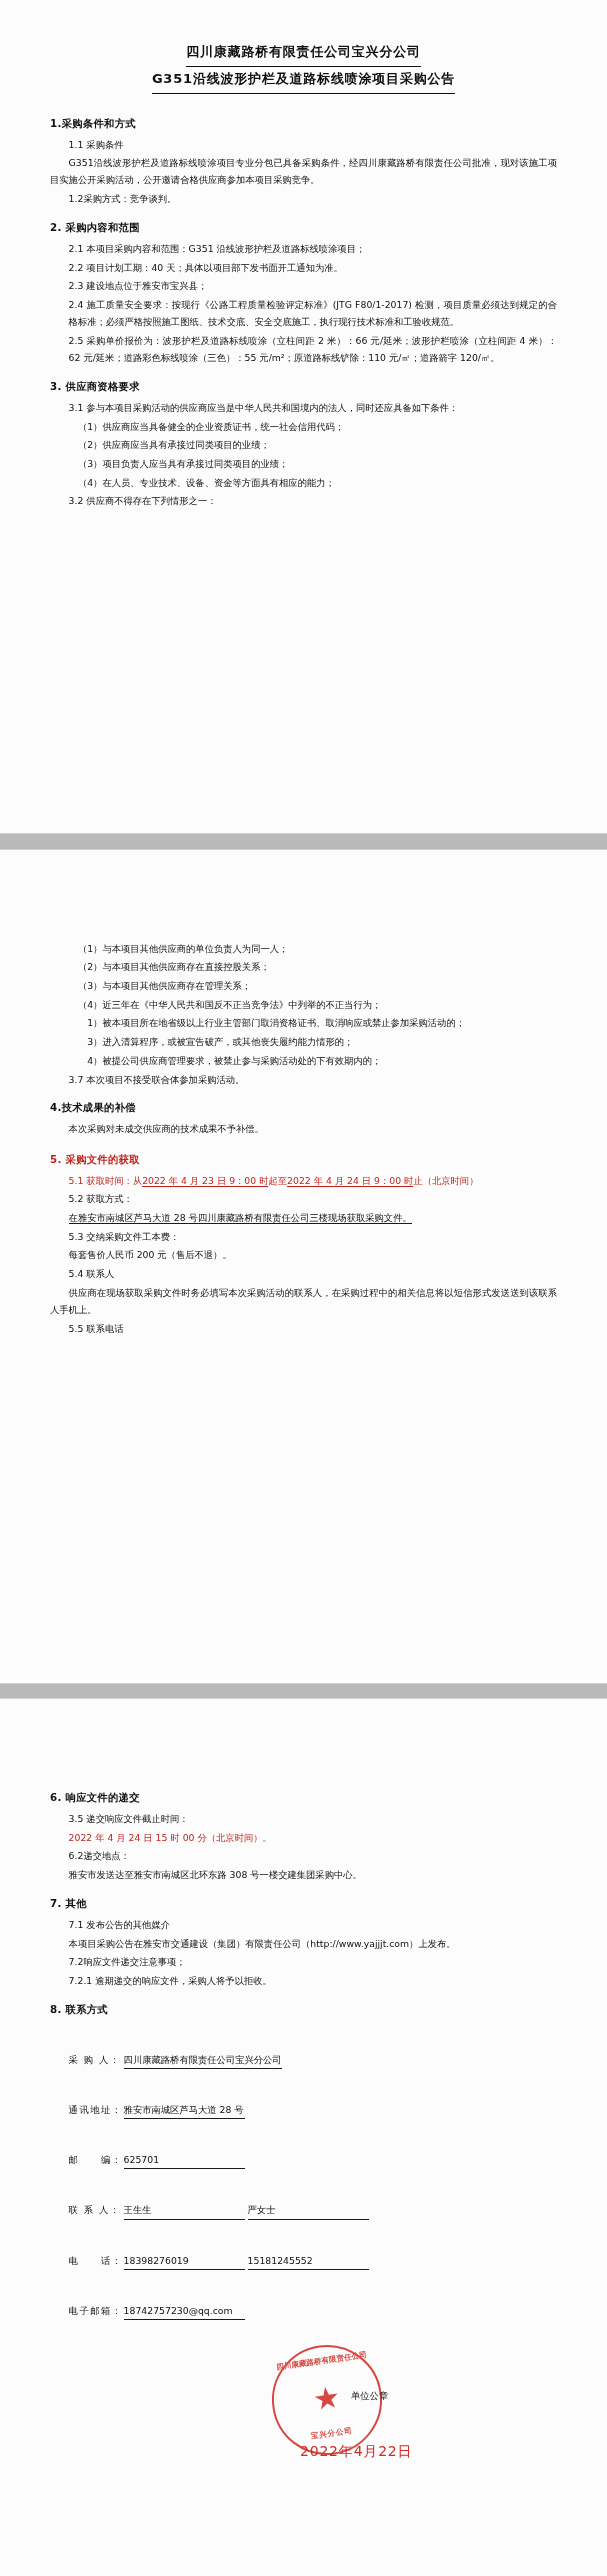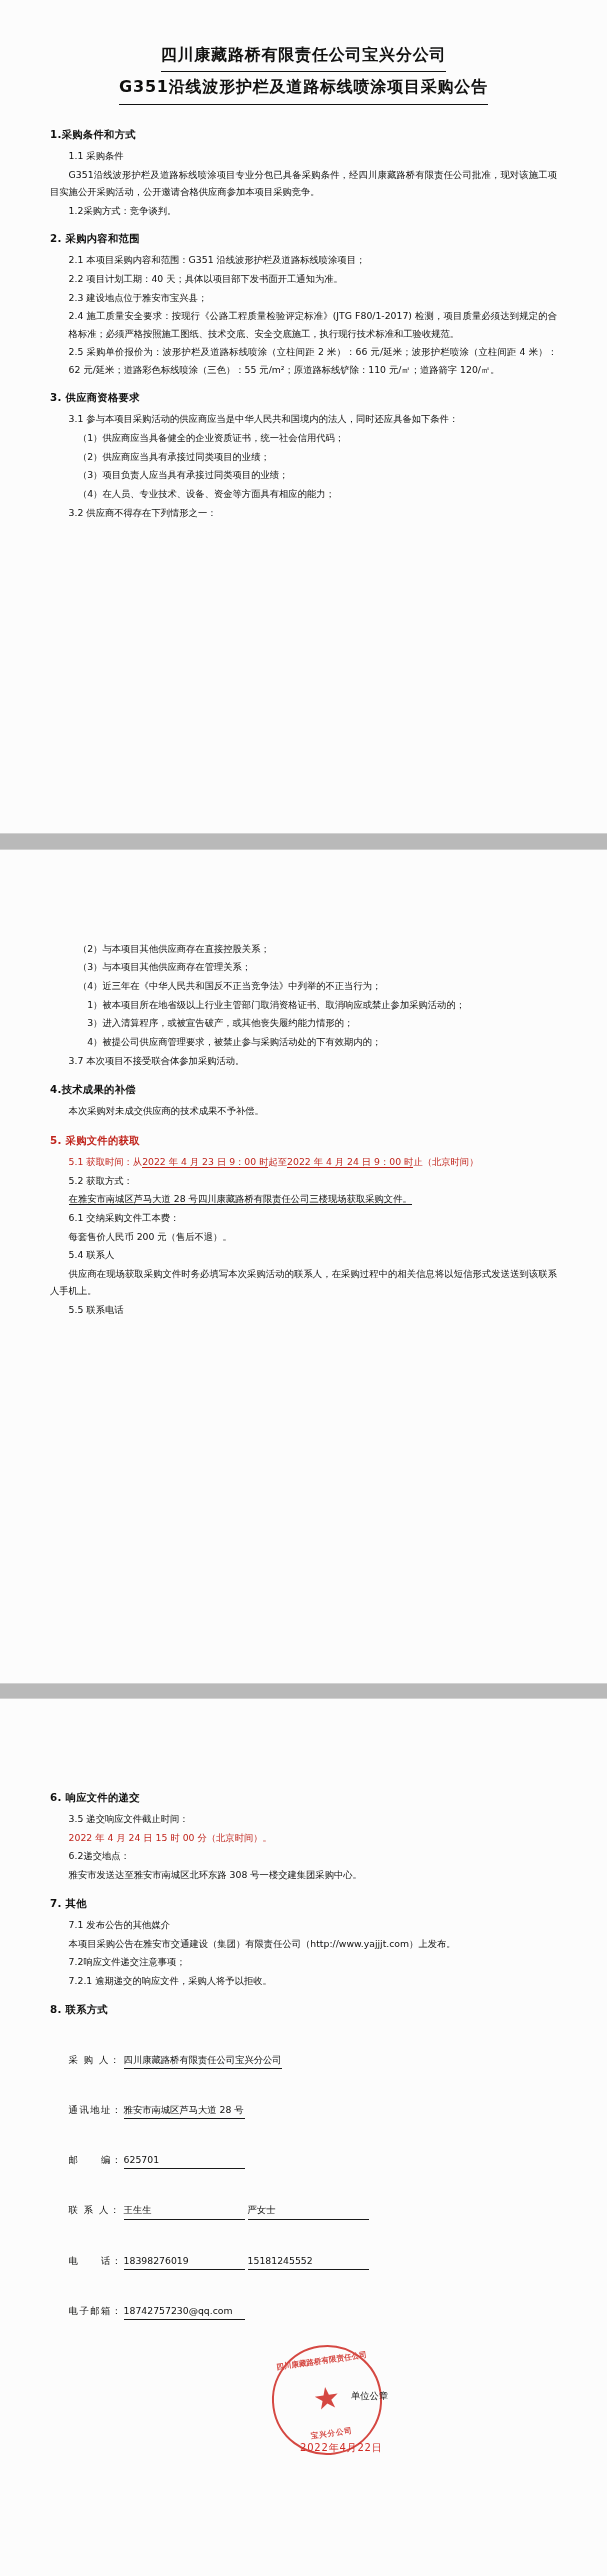--- a/index.html
+++ b/index.html
@@ -17,21 +17,21 @@
   .page.p3{height:879px;}
   .inner{
     padding:35px 50px 0 50px;
     font-size:9.3px;
     line-height:1.85;
     color:#10100f;
   }
   .title{
     text-align:center;
     font-weight:bold;
-    font-size:16px;
+    font-size:13px;
     letter-spacing:0.8px;
     line-height:1.9;
     margin-top:4.6px;
     margin-bottom:3px;
   }
   .title .ul{border-bottom:0.8px solid #111;padding-bottom:1.5px;display:inline-block;}
   .h1{
     font-weight:bold;
     font-size:10.3px;
     margin:10.6px 0 3px 0;
@@ -98,21 +98,21 @@
     position:absolute;
     left:301px;
     top:62px;
     font-size:9.3px;
     color:#10100f;
   }
   .seal-date{
     position:absolute;
     left:250px;
     top:114px;
-    font-size:10px;
+    font-size:14px;
     color:#cf2b24;
     letter-spacing:0.8px;
   }
 </style>
 </head>
 <body>
 
 <div class="page-wrap">
 
   <div class="page p1">
@@ -144,20 +144,21 @@
       <p class="ind-n2">（4）在人员、专业技术、设备、资金等方面具有相应的能力；</p>
       <p class="ind-n">3.2  供应商不得存在下列情形之一：</p>
     </div>
   </div>
 
   <div class="page p2">
     <div class="inner">
       <div class="spacer-xl"></div>
       <div class="spacer-md"></div>
 
+      <p class="ind-n2">（1）与本项目其他供应商的单位负责人为同一人；</p>
       <p class="ind-n2">（2）与本项目其他供应商存在直接控股关系；</p>
       <p class="ind-n2">（3）与本项目其他供应商存在管理关系；</p>
       <p class="ind-n2">（4）近三年在《中华人民共和国反不正当竞争法》中列举的不正当行为；</p>
 
       <p class="ind-n3">1）被本项目所在地省级以上行业主管部门取消资格证书、取消响应或禁止参加采购活动的；</p>
       <p class="ind-n3">3）进入清算程序，或被宣告破产，或其他丧失履约能力情形的；</p>
       <p class="ind-n3">4）被提公司供应商管理要求，被禁止参与采购活动处的下有效期内的；</p>
 
       <p class="ind-n">3.7 本次项目不接受联合体参加采购活动。</p>
 
@@ -165,21 +166,21 @@
       <p class="ind2">本次采购对未成交供应商的技术成果不予补偿。</p>
 
       <div class="h1 red gap">5. 采购文件的获取</div>
       <p class="ind-n">
         <span class="red">5.1 获取时间：从</span><span class="redu">2022 年 4 月 23 日 9：00 时</span><span class="red">起至</span><span class="redu">2022 年 4 月 24 日 9：00 时</span><span class="red">止（北京时间）</span>
       </p>
 
       <p class="ind-n">5.2 获取方式：</p>
       <p class="ind2"><span class="u">在雅安市南城区芦马大道 28 号四川康藏路桥有限责任公司三楼现场获取采购文件。</span></p>
 
-      <p class="ind-n">6.1 交纳采购文件工本费：</p>
+      <p class="ind-n">5.3 交纳采购文件工本费：</p>
       <p class="ind2">每套售价人民币 200 元（售后不退）。</p>
 
       <p class="ind-n">5.4 联系人</p>
       <p class="ind2">供应商在现场获取采购文件时务必填写本次采购活动的联系人，在采购过程中的相关信息将以短信形式发送送到该联系人手机上。</p>
 
       <p class="ind-n">5.5 联系电话</p>
     </div>
   </div>
 
   <div class="page p3">

